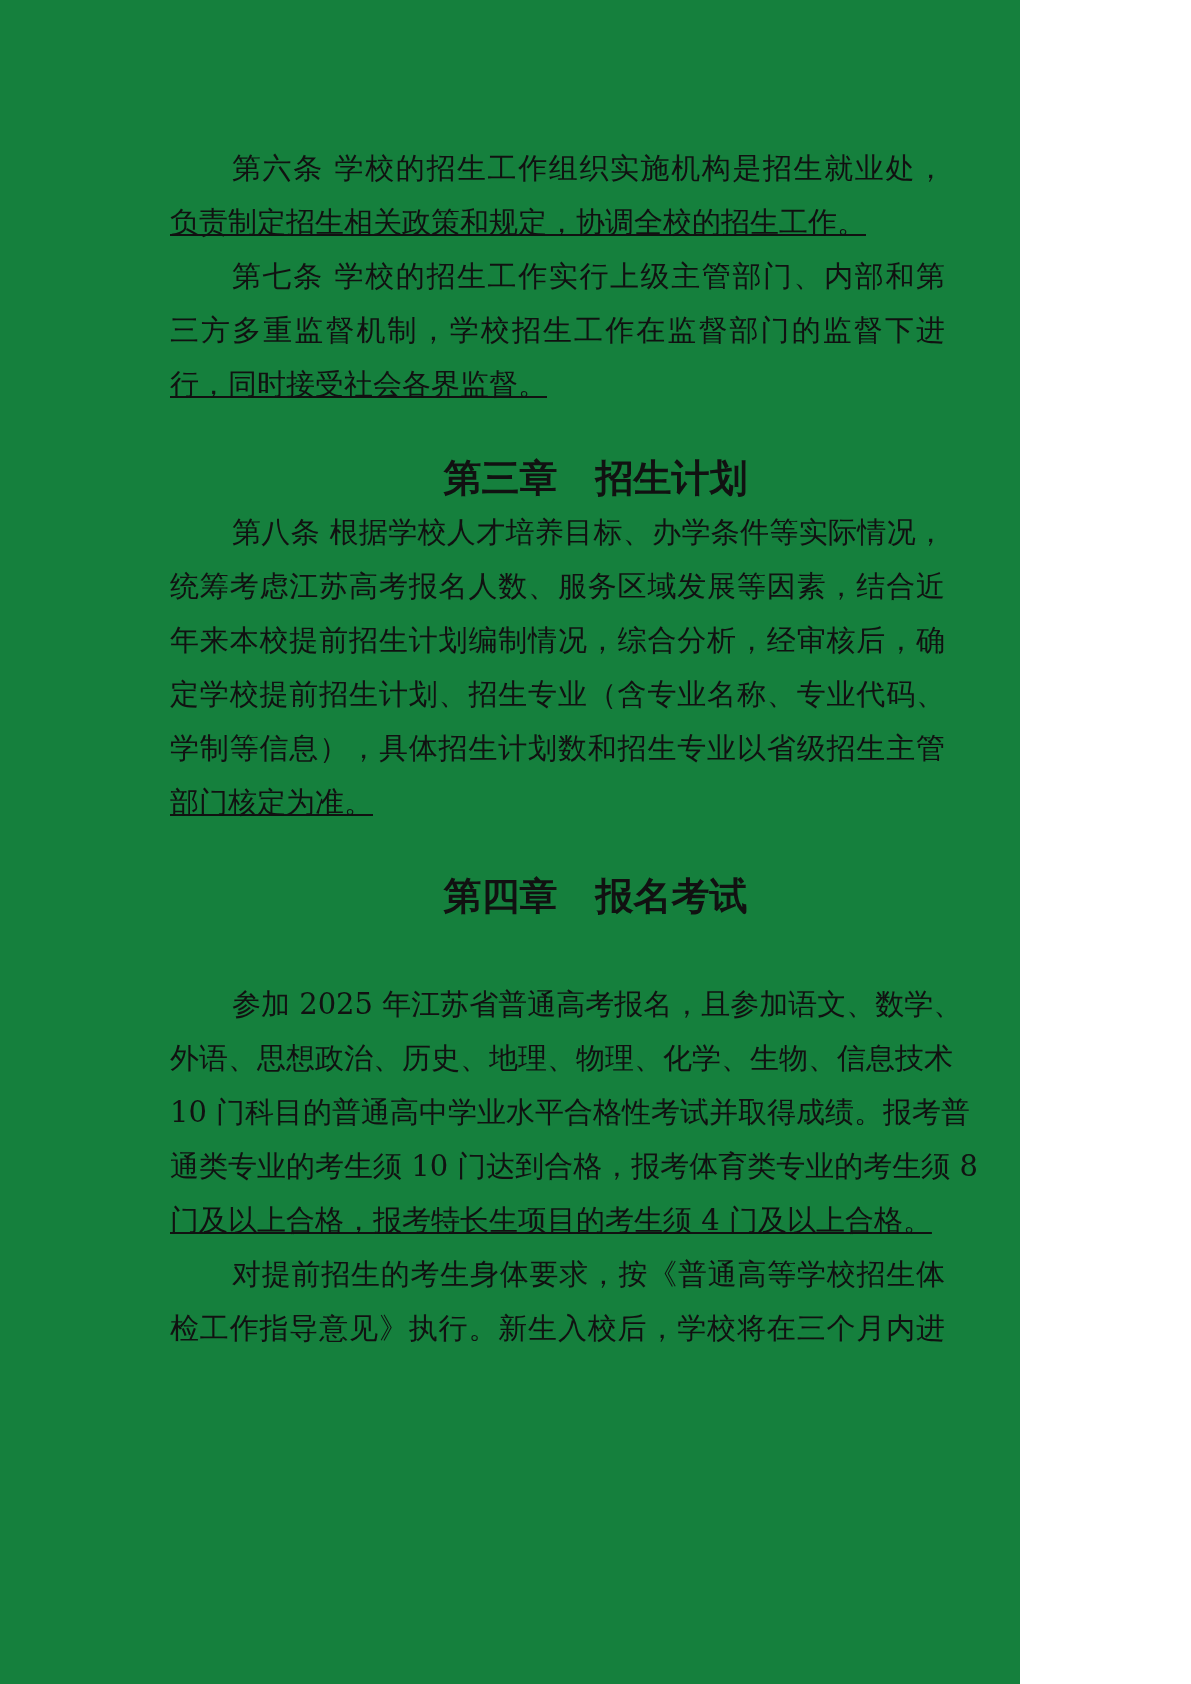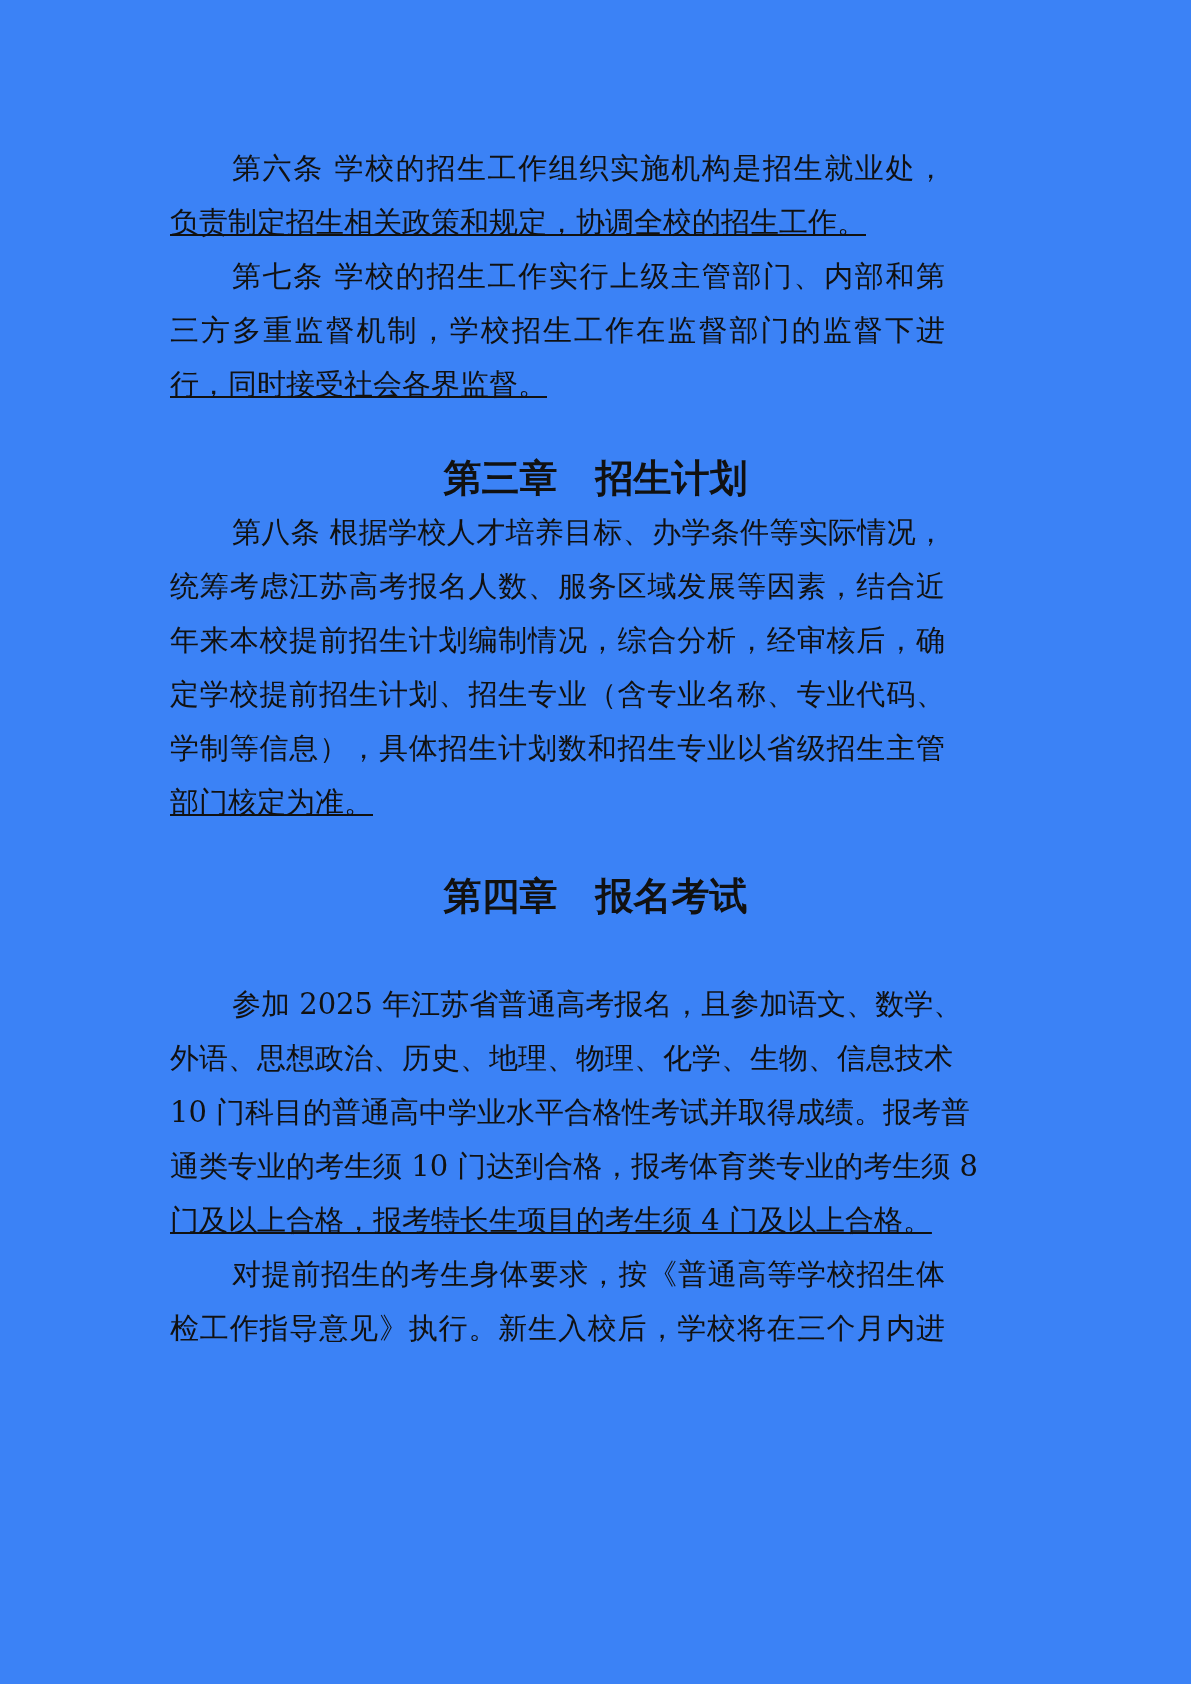--- a/index.html
+++ b/index.html
@@ -1,18 +1,18 @@
 <!DOCTYPE html>
 <html><head>
 <meta charset="utf-8">
 <style>
   html, body { margin: 0; padding: 0; background: #ffffff; }
   body { width: 1191px; height: 1684px; position: relative; overflow: hidden;
          font-family: "DejaVu Serif", "Liberation Serif", serif; color: #111; }
-  .page { position: absolute; left: 0; top: 0; width: 1191px; height: 1684px; background: #3b82f6; }
+  .page { position: absolute; left: 0; top: 0; width: 1020px; height: 1684px; background: #15803d; }
   .line { position: absolute; left: 170px; width: 775px; font-size: 29px; line-height: 40px;
           white-space: nowrap; text-align: justify; text-align-last: justify; letter-spacing: 0; }
   .line.indent { left: 232px; width: 713px; }
   .line.last { text-align-last: left; text-decoration: underline; }
   .heading { position: absolute; left: 0; width: 1191px; text-align: center; font-size: 38px;
              line-height: 40px; font-weight: bold; font-family: "DejaVu Sans", "Liberation Sans", sans-serif; }
 </style>
 </head>
 <body>
 

